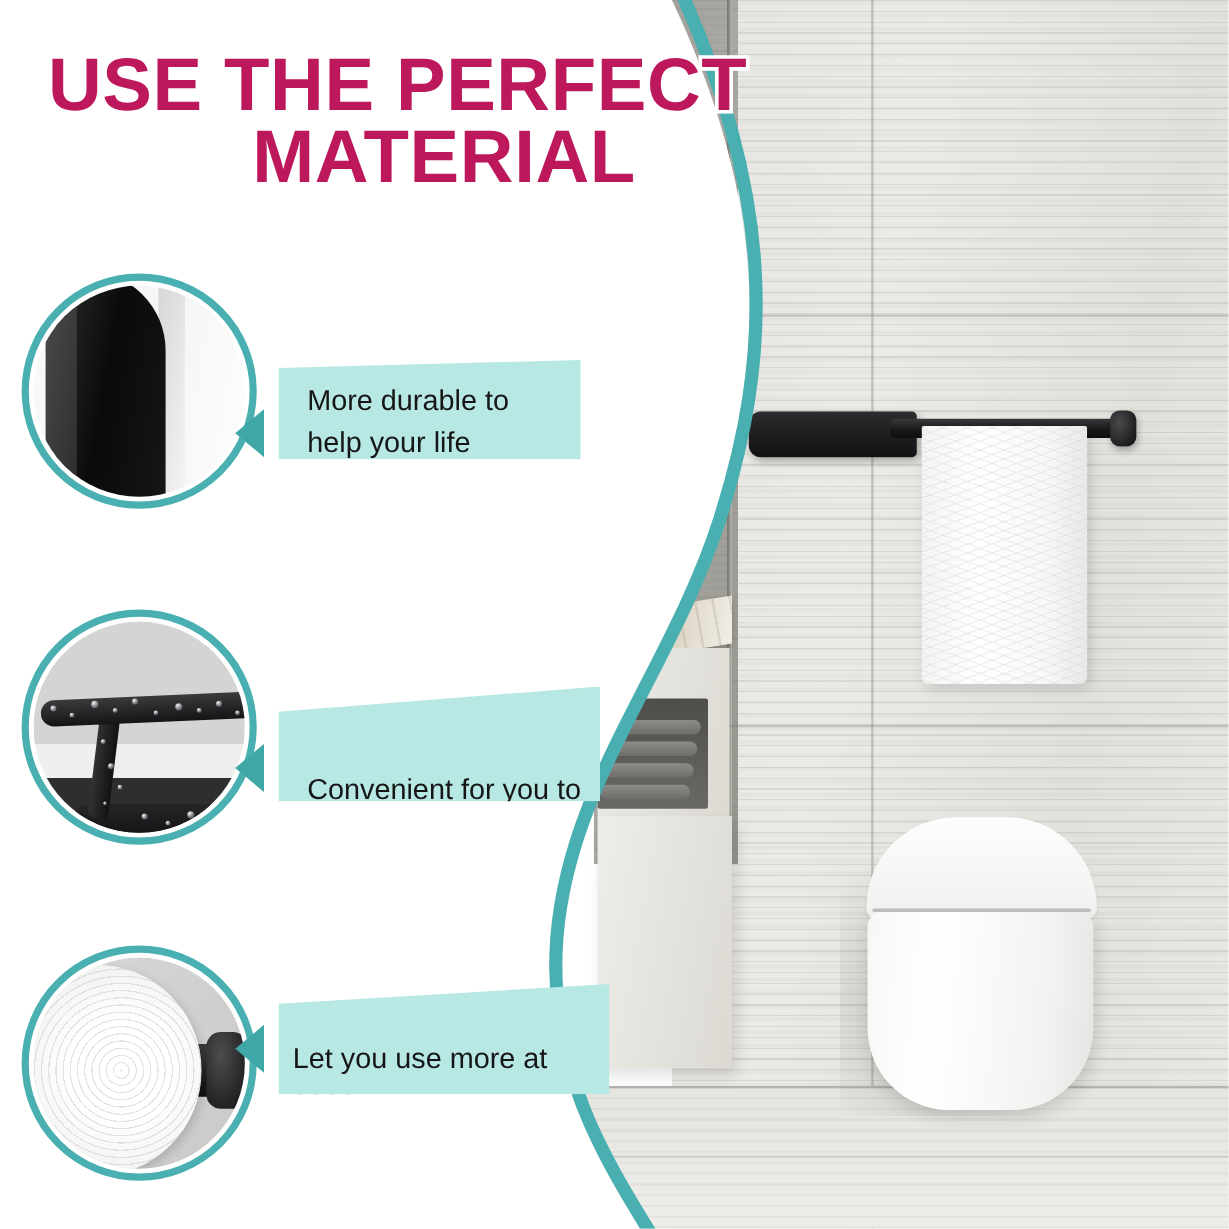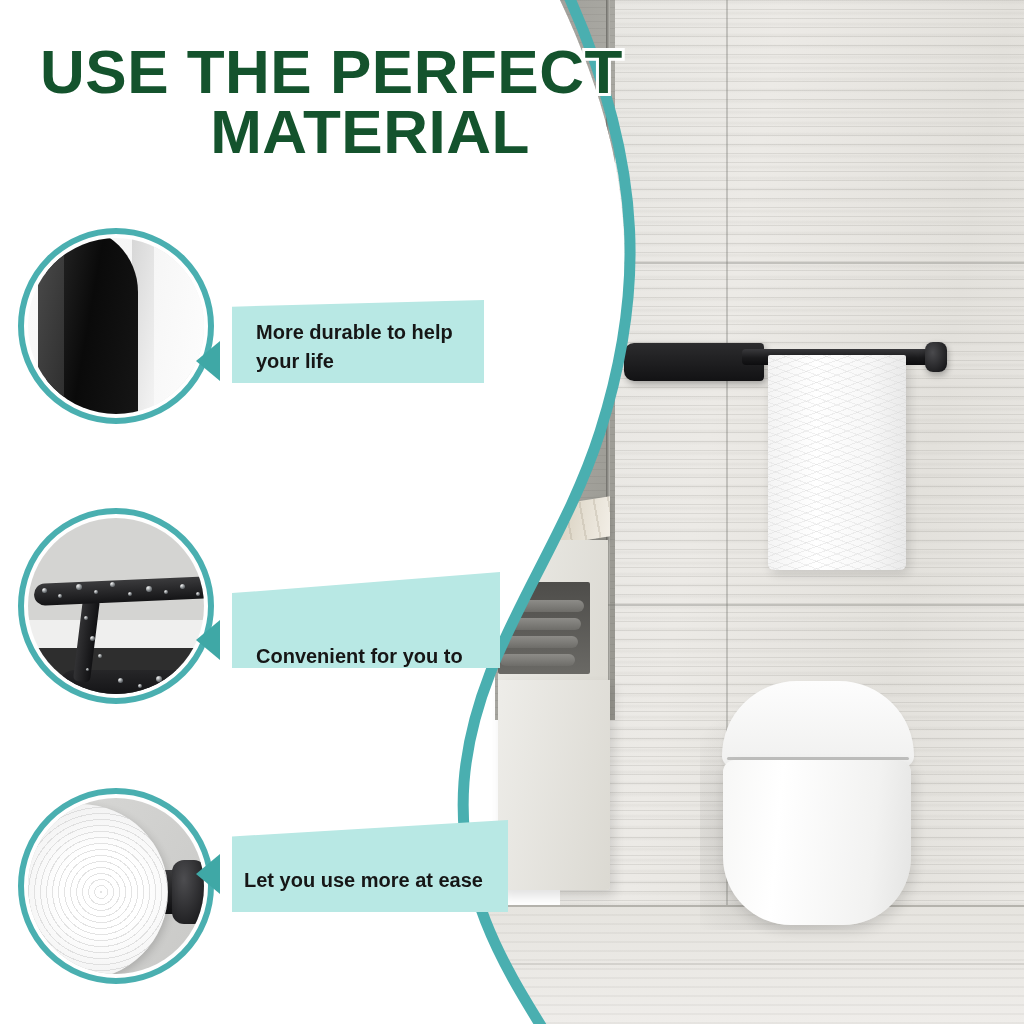--- a/index.html
+++ b/index.html
@@ -72,21 +72,21 @@
     transform:skewY(-9deg);box-shadow:0 3px 6px rgba(0,0,0,.16);}
   .vanity-body{position:absolute;left:498px;top:540px;width:110px;height:140px;background:linear-gradient(100deg,#ecebe6,#dcdad3);}
   .niche{position:absolute;left:498px;top:582px;width:92px;height:92px;background:linear-gradient(180deg,#4e4d4a,#6a6965);border-radius:2px;}
   .fold{position:absolute;left:500px;border-radius:10px;background:linear-gradient(180deg,#8d8c88,#6e6d69);}
   .vanity-low{position:absolute;left:498px;top:680px;width:112px;height:210px;background:linear-gradient(100deg,#eeede9,#dbd9d2);border-radius:0 0 4px 4px;box-shadow:4px 6px 12px rgba(0,0,0,.12);}
 
   
   .arc{position:absolute;left:0;top:0;width:1024px;height:1024px;pointer-events:none;}
 
   
-  .headline{position:absolute;left:40px;top:42px;width:660px;font-weight:bold;font-size:62px;line-height:.96;letter-spacing:.5px;color:#14532d;
+  .headline{position:absolute;left:40px;top:42px;width:660px;font-weight:bold;font-size:62px;line-height:.96;letter-spacing:.5px;color:#be185d;
     -webkit-text-stroke:6px #ffffff;paint-order:stroke fill;}
   .headline .l2{display:block;text-align:center;}
 
   
   .circle{position:absolute;width:196px;height:196px;border-radius:50%;border:6px solid #4aafb0;background:#fff;overflow:hidden;box-sizing:border-box;}
   .circle .inner{position:absolute;inset:4px;border-radius:50%;overflow:hidden;background:#fff;}
 
   
   .c1-bg{position:absolute;inset:0;background:linear-gradient(120deg,#fbfbfb,#eeeeee);}
   .c1-black{position:absolute;left:18px;top:-12px;width:92px;height:230px;background:linear-gradient(100deg,#2d2d2d,#0a0a0a 45%,#171717);border-radius:0 66px 0 0;}
@@ -108,21 +108,21 @@
       repeating-radial-gradient(circle at 62% 50%, rgba(205,205,205,.55) 0 1px, rgba(255,255,255,0) 1px 6px),
       radial-gradient(circle at 62% 50%, #ffffff 30%, #f3f3f3 60%, #e4e4e4 100%);
     box-shadow:2px 3px 8px rgba(0,0,0,.16);}
   .c3-core{position:absolute;left:58px;top:70px;width:52px;height:50px;border-radius:50%;background:radial-gradient(circle at 50% 50%,#8a6236,#b98b55);}
   .c3-knob{position:absolute;left:74px;top:72px;width:86px;height:44px;background:linear-gradient(180deg,#3c3c3e,#0f0f11);border-radius:6px;}
   .c3-cap{position:absolute;left:144px;top:62px;width:34px;height:64px;border-radius:12px;background:radial-gradient(ellipse at 35% 30%,#4d4d50,#101012);}
 
   .arrow{position:absolute;width:0;height:0;border-top:20px solid transparent;border-bottom:20px solid transparent;border-right:24px solid #3fa8a6;}
 
   .banner{position:absolute;background:#b8e8e4;}
-  .banner .txt{position:absolute;color:#161616;font-size:20px;line-height:1.45;font-weight:bold;}
+  .banner .txt{position:absolute;color:#161616;font-size:24px;line-height:1.45;}
 
   .subhead{position:absolute;font-weight:bold;font-size:27px;color:#3a9e9c;
     -webkit-text-stroke:5px #ffffff;paint-order:stroke fill;white-space:nowrap;}
 </style>
 </head>
 <body>
 
 <div id="page">
 
   <div class="photo-wrap">

